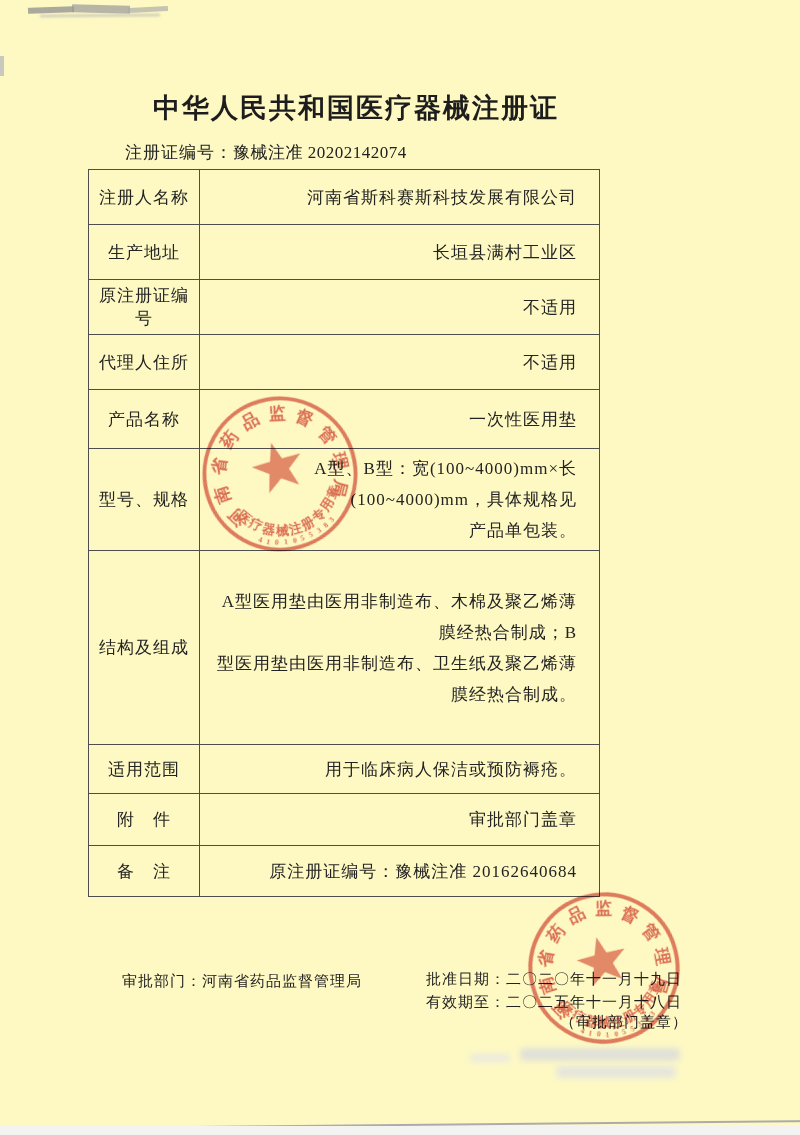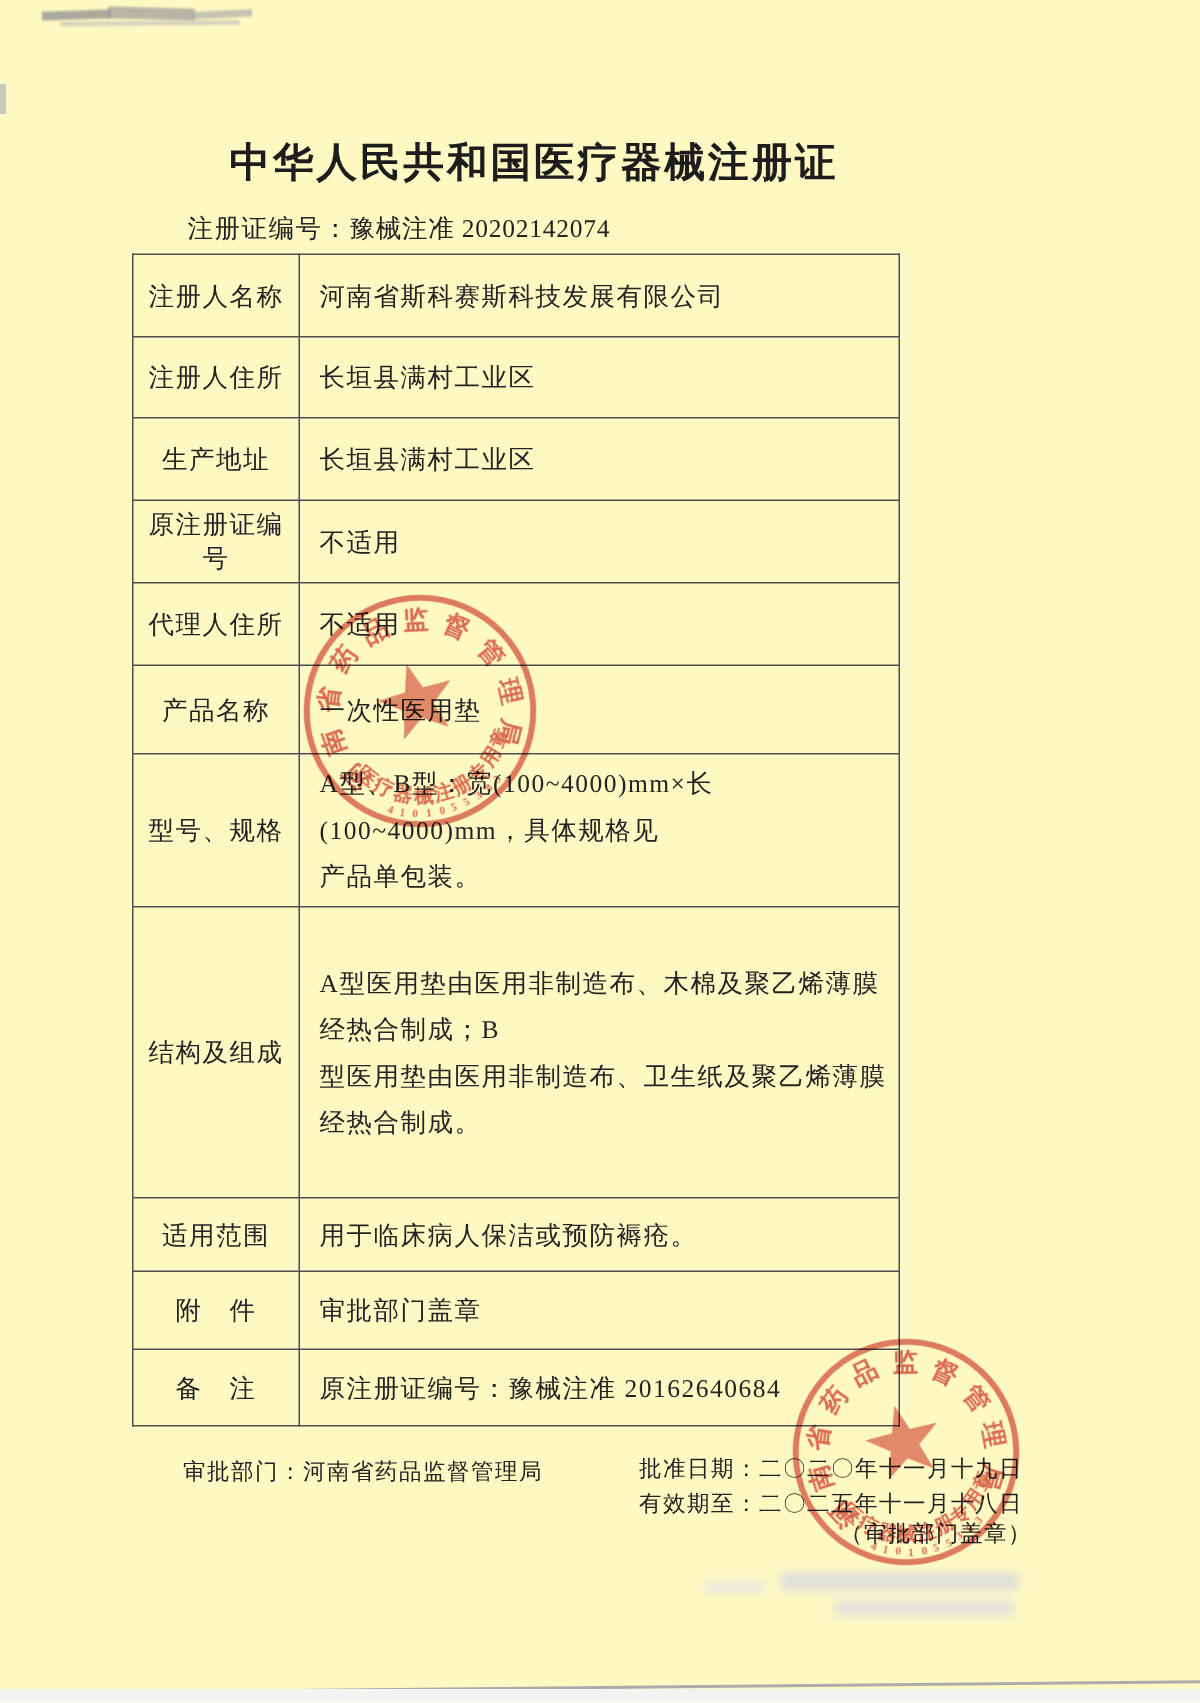--- a/index.html
+++ b/index.html
@@ -33,21 +33,21 @@
   
   table.cert{
     position:absolute;left:88px;top:169px;width:512px;
     border-collapse:collapse;table-layout:fixed;
   }
   table.cert td{
     border:1px solid #4e4e4e;vertical-align:middle;
     font-size:17px;color:#232323;
   }
   td.label-cell{width:106px;text-align:center;letter-spacing:1px;padding:0 2px;}
-  td.value-cell{padding:4px 6px 4px 13px;letter-spacing:1px;line-height:31px;white-space:pre-wrap;}
+  td.value-cell{padding:4px 22px 4px 13px;letter-spacing:1px;line-height:31px;white-space:pre-wrap;text-align:right;}
 
   
   .footer-item{position:absolute;font-size:15px;letter-spacing:1px;color:#222;}
   .f-dept{left:122px;top:972px;}
   .f-date{left:426px;top:970px;}
   .f-valid{left:426px;top:993px;}
   .f-seal{left:560px;top:1013px;}
 
   
   .stamp{position:absolute;pointer-events:none;mix-blend-mode:multiply;opacity:.85;filter:blur(.35px);}
@@ -75,24 +75,20 @@
   </div>
   <div class="cert-line">
     <span>注册证编号：</span><span class="num">豫械注准 20202142074</span>
   </div>
 
   <table class="cert">
     <tbody>
         <tr style="height: 55px;">
           <td class="label-cell">注册人名称</td>
           <td class="value-cell">河南省斯科赛斯科技发展有限公司</td>
-        </tr>
-        <tr style="height: 54px;">
-          <td class="label-cell">注册人住所</td>
-          <td class="value-cell">长垣县满村工业区</td>
         </tr>
         <tr style="height: 55px;">
           <td class="label-cell">生产地址</td>
           <td class="value-cell">长垣县满村工业区</td>
         </tr>
         <tr style="height: 55px;">
           <td class="label-cell">原注册证编号</td>
           <td class="value-cell">不适用</td>
         </tr>
         <tr style="height: 55px;">

